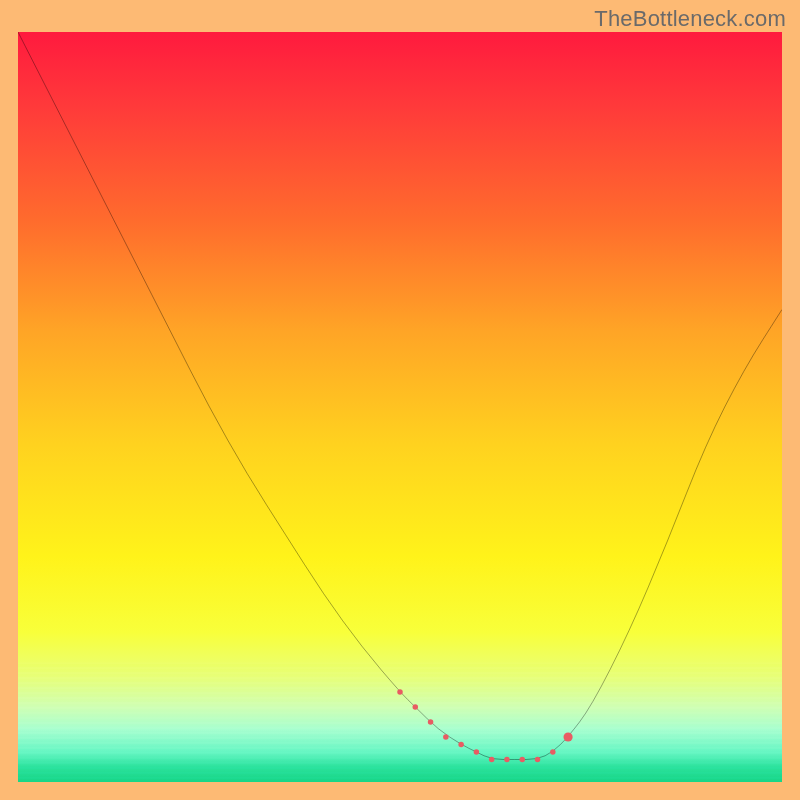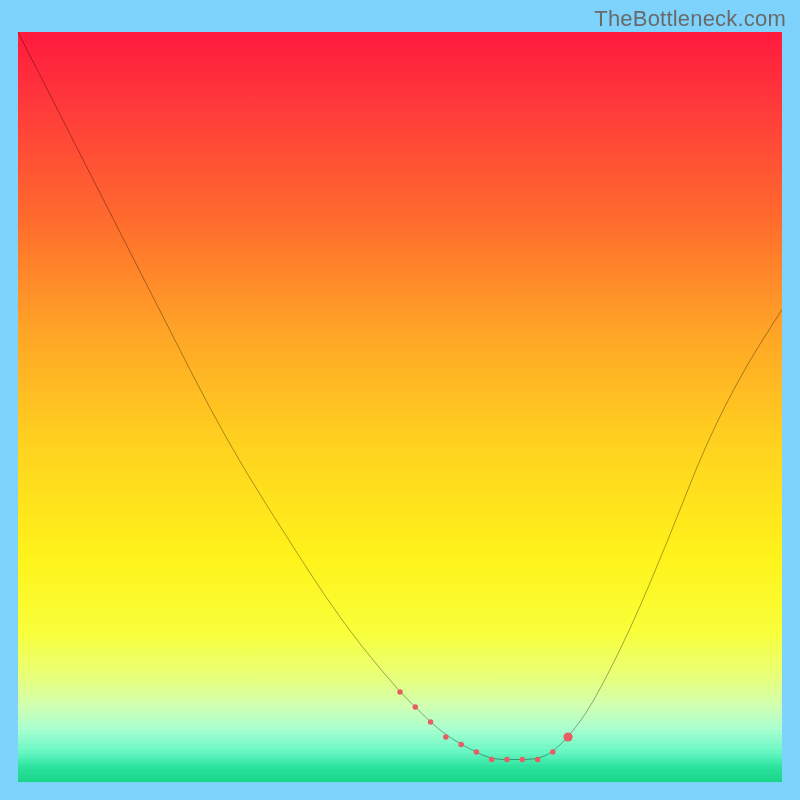--- a/index.html
+++ b/index.html
@@ -1,21 +1,21 @@
 <!DOCTYPE html>
 <html><head>
 <meta charset="utf-8">
 <style>
   * { margin: 0; padding: 0; box-sizing: border-box; }
   html, body { width: 800px; height: 800px; overflow: hidden; background: #000; }
   .frame {
     position: relative;
     width: 800px;
     height: 800px;
-    background: #7dd3fc;
+    background: #fdba74;
   }
   .watermark {
     position: absolute;
     top: 6px;
     right: 14px;
     font-family: Arial, Helvetica, sans-serif;
     font-size: 22px;
     font-weight: normal;
     color: #6a6a6a;
     z-index: 10;

